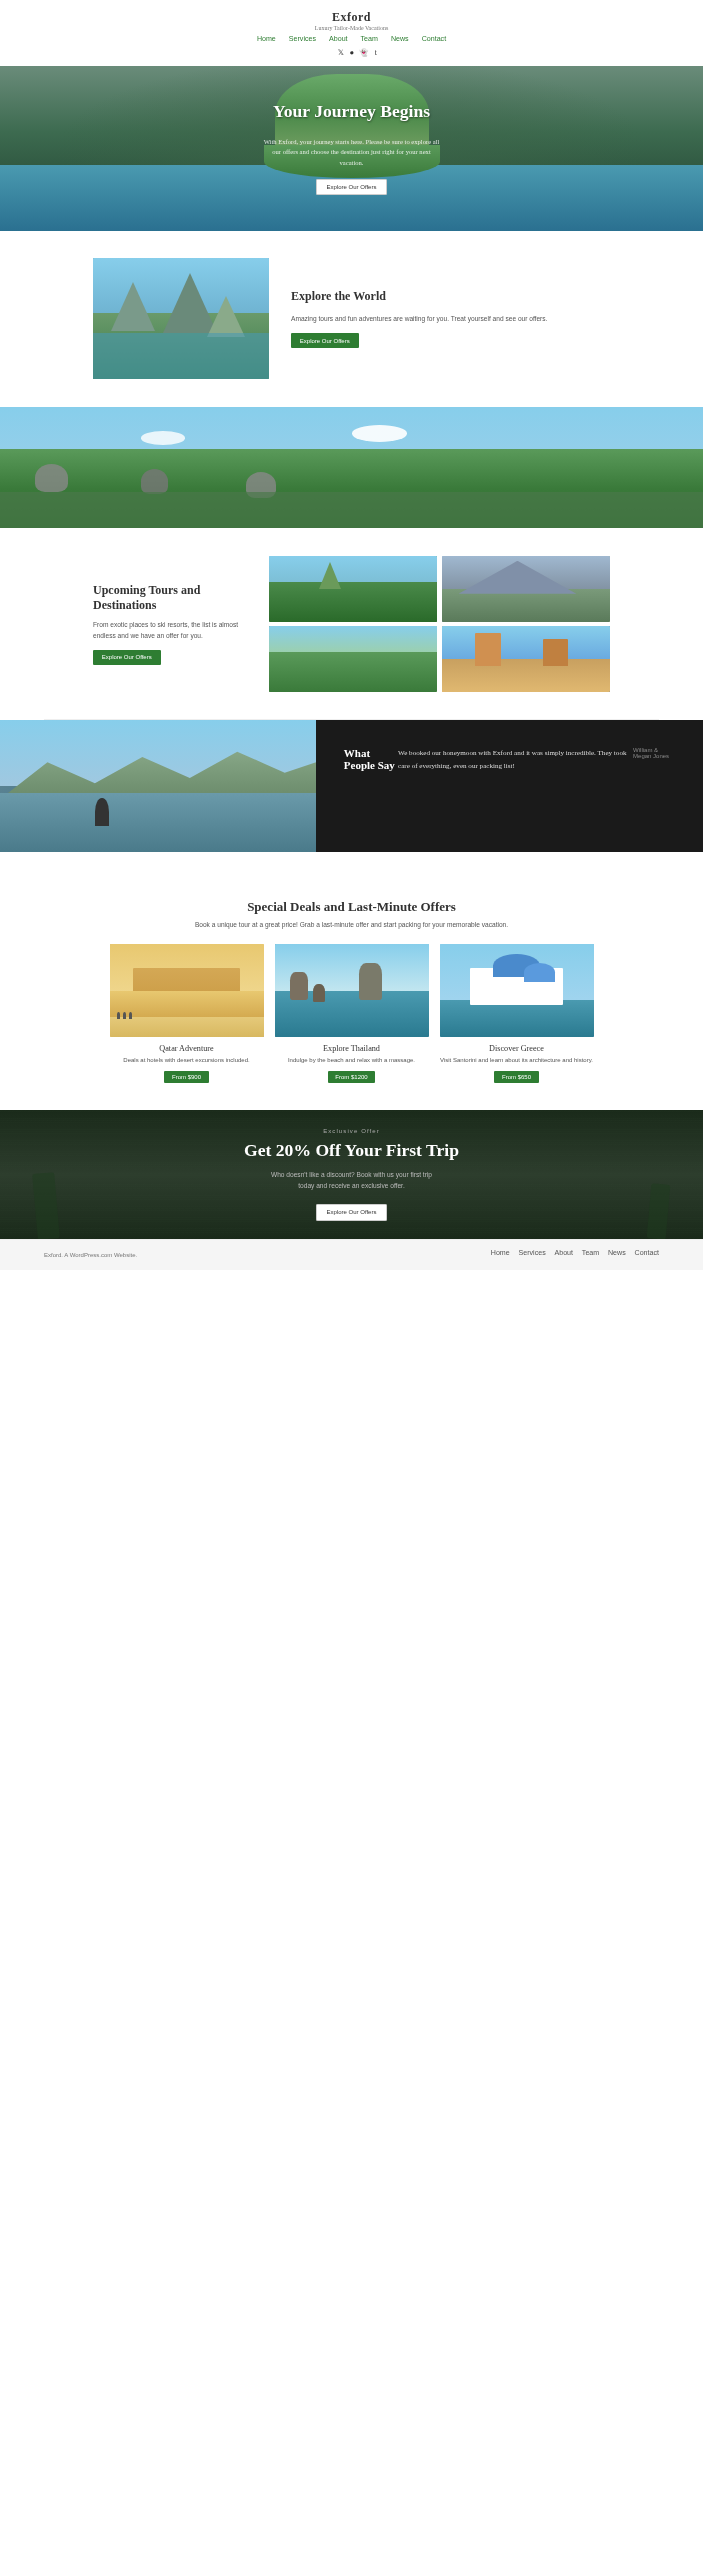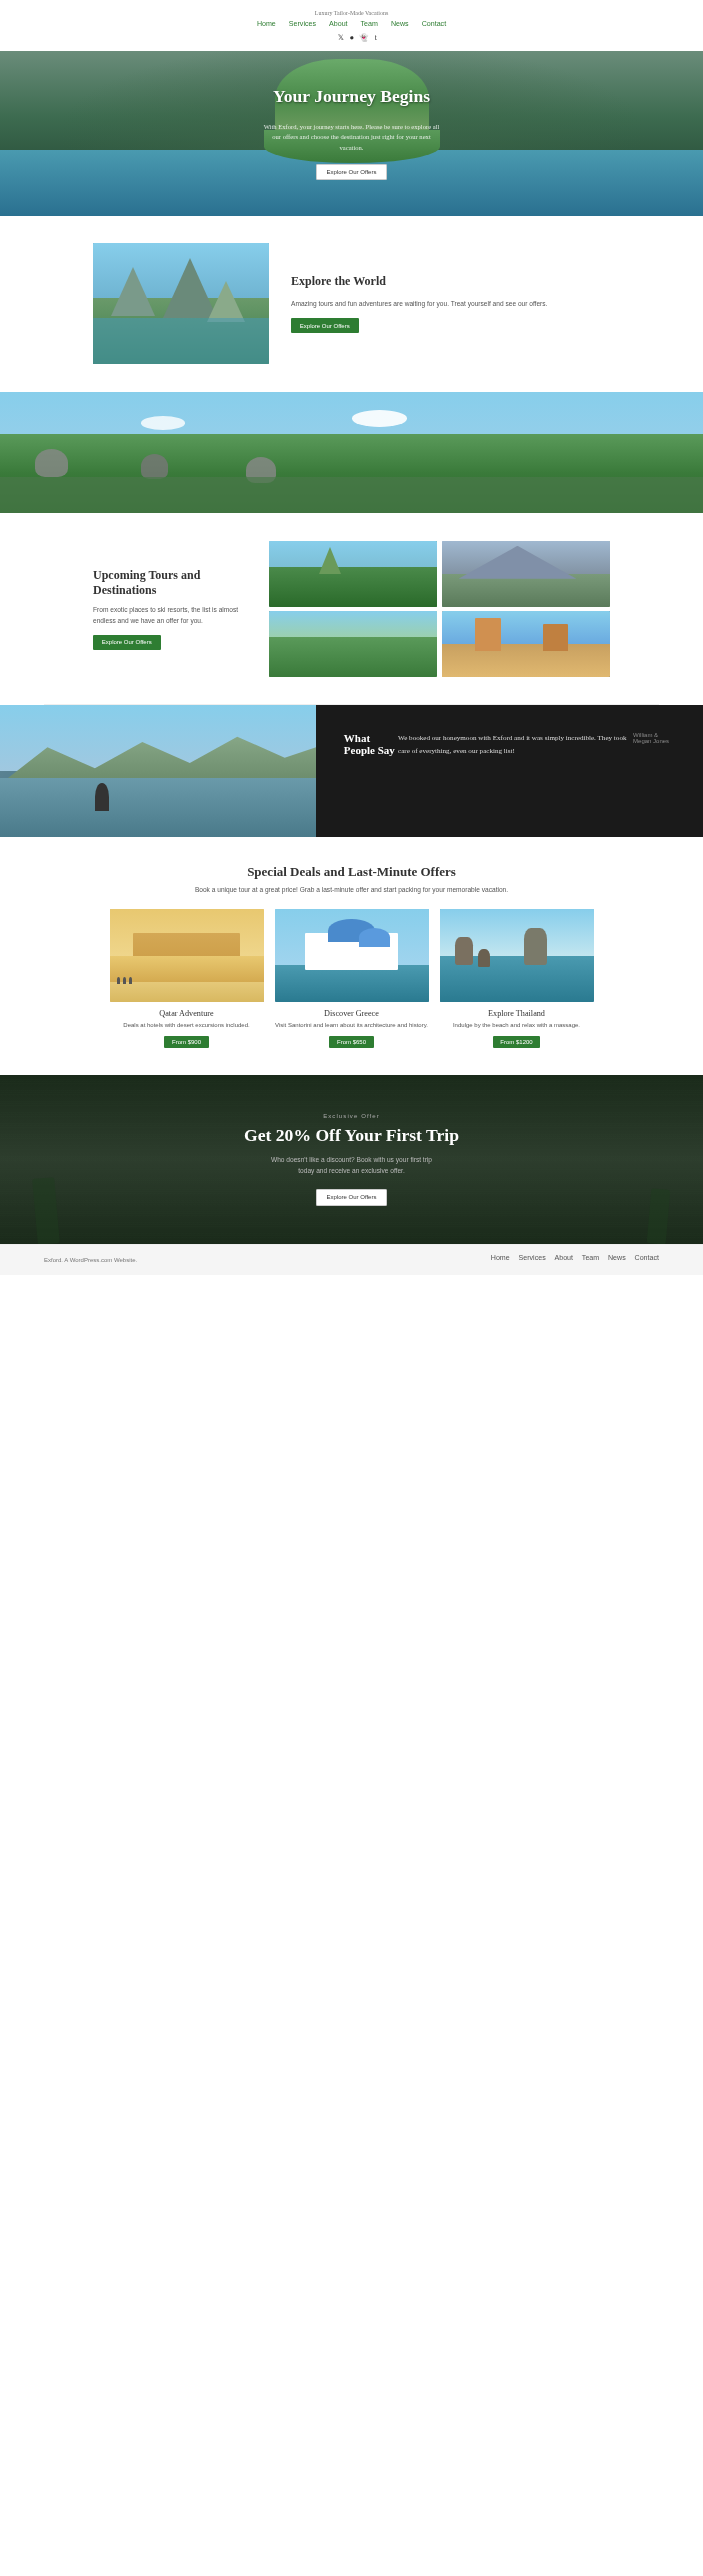--- a/index.html
+++ b/index.html
@@ -105,21 +105,21 @@
       position: relative; overflow: hidden;
     }
     .testimonial-content {
       flex: 1; padding: 27.5px 27.5px; color: #fff; display: flex; justify-content: center;
     }
     .testimonial-content h3 { font-size: 11px; margin-bottom: 8.8px; color: #fff; }
     .testimonial-quote { font-size: 7.1px; line-height: 1.7; color: #ddd; margin-bottom: 6.6px; }
     .testimonial-author { font-size: 6px; color: #888; font-family: Arial, sans-serif; }
 
     
-    .section-deals { padding: 27.5px 44px; text-align: center; }
+    .section-deals { padding: 27.5px 44px; text-align: center; margin-top: 20px; }
     .section-deals h2 { font-size: 13px; margin-bottom: 5.5px; }
     .section-deals .subtitle { font-size: 6.6px; color: #555; margin-bottom: 16.5px; font-family: Arial, sans-serif; }
     .deals-grid { display: flex; gap: 11px; justify-content: center; }
     .deal-card { flex: 1; max-width: 154px; text-align: left; }
     .deal-img {
       width: 100%; height: 93px; border-radius: 1.1px; margin-bottom: 6.6px; overflow: hidden;
     }
     .deal-img-1 { background: linear-gradient(135deg, #c8a870 0%, #e0c080 30%, #f0d090 60%, #a09070 100%); position: relative; }
     .deal-img-2 { background: linear-gradient(135deg, #87ceeb 0%, #ffffff 30%, #6aaae0 60%, #4a8acc 100%); position: relative; }
     .deal-img-3 { background: linear-gradient(135deg, #4a9ab0 0%, #2a7a90 40%, #87ceeb 70%, #c8e8f0 100%); position: relative; }
@@ -127,21 +127,21 @@
     .deal-card p { font-size: 6px; color: #555; line-height: 1.6; margin-bottom: 5.5px; font-family: Arial, sans-serif; text-align: center; }
     .deal-price { display: flex; justify-content: center; }
     .price-tag {
       display: inline-block; padding: 2.7px 7.7px; background: #2e7d32; color: #fff;
       font-size: 6px; font-family: Arial, sans-serif; border-radius: 1.1px;
     }
 
     
     .section-exclusive {
       background: linear-gradient(180deg, #1a2a1a 0%, #2a3a2a 40%, #1a2a1a 100%);
-      text-align: center; padding: 38px 22px; position: relative; overflow: hidden;
+      text-align: center; padding: 18px 22px; position: relative; overflow: hidden;
     }
     .exclusive-content { position: relative; z-index: 2; }
     .exclusive-tag { font-size: 6px; color: #aaa; letter-spacing: 1.1px; font-family: Arial, sans-serif; margin-bottom: 5.5px; }
     .exclusive-title { font-size: 17.6px; font-weight: bold; color: #fff; margin-bottom: 7.7px; }
     .exclusive-subtitle { font-size: 6.6px; color: #bbb; max-width: 176px; margin: 0 auto 13px; line-height: 1.7; font-family: Arial, sans-serif; }
 
     
     footer {
       background: #f5f5f5; padding: 8.8px 44px;
       display: flex; justify-content: space-between; align-items: center;
@@ -180,20 +180,21 @@
     
     .lake { position: absolute; bottom: 0; left: 0; right: 0; height: 45%; background: linear-gradient(180deg, #6a9aaa 0%, #4a7a8a 100%); }
     .mountains-bg { position: absolute; bottom: 40%; left: 0; right: 0; height: 40%; background: linear-gradient(180deg, #8aaa8a 0%, #6a8a6a 100%); clip-path: polygon(0 100%, 15% 30%, 30% 70%, 45% 20%, 60% 60%, 75% 10%, 90% 50%, 100% 30%, 100% 100%); }
     .sky-bg-test { position: absolute; top: 0; left: 0; right: 0; height: 50%; background: linear-gradient(180deg, #87ceeb 0%, #a0c8e0 100%); }
   </style>
 </head>
 <body>
 
 <header>
   <div class="top-bar">
+    <div class="site-title">Exford</div>
     <div class="site-tagline">Luxury Tailor-Made Vacations</div>
     <nav>
       <a>Home</a>
       <a>Services</a>
       <a>About</a>
       <a>Team</a>
       <a>News</a>
       <a>Contact</a>
     </nav>
     <div class="social-icons">
@@ -328,50 +329,50 @@
         </div>
       </div>
       <h3>Qatar Adventure</h3>
       <p>Deals at hotels with desert excursions included.</p>
       <div class="deal-price">
         <span class="price-tag">From $900</span>
       </div>
     </div>
 
     <div class="deal-card">
+      <div class="deal-img deal-img-3">
+        <div class="thailand-scene">
+          <div class="thailand-sky-bg"></div>
+          <div class="thailand-sea"></div>
+          <div class="thailand-rock"></div>
+          <div style="position:absolute;bottom:40%;left:10%;width:12%;height:30%;background:#7a7060;border-radius:30% 30% 10% 10%;"></div>
+          <div style="position:absolute;bottom:38%;left:25%;width:8%;height:20%;background:#6a6050;border-radius:40% 40% 10% 10%;"></div>
+        </div>
+      </div>
+      <h3>Explore Thailand</h3>
+      <p>Indulge by the beach and relax with a massage.</p>
+      <div class="deal-price">
+        <span class="price-tag">From $1200</span>
+      </div>
+    </div>
+
+    <div class="deal-card">
       <div class="deal-img deal-img-2">
         <div class="greece-scene">
           <div class="greece-sky"></div>
           <div style="position:absolute;bottom:0;left:0;right:0;height:40%;background:linear-gradient(180deg,#4a9ab0 0%,#2a7a90 100%);"></div>
           <div style="position:absolute;bottom:35%;left:20%;width:60%;height:40%;background:#fff;border-radius:1.1px;"></div>
           <div style="position:absolute;bottom:65%;left:35%;width:30%;height:25%;background:#4a8acc;border-radius:50% 50% 0 0;"></div>
           <div style="position:absolute;bottom:60%;left:55%;width:20%;height:20%;background:#5a9add;border-radius:50% 50% 0 0;"></div>
         </div>
       </div>
       <h3>Discover Greece</h3>
       <p>Visit Santorini and learn about its architecture and history.</p>
       <div class="deal-price">
         <span class="price-tag">From $650</span>
-      </div>
-    </div>
-
-    <div class="deal-card">
-      <div class="deal-img deal-img-3">
-        <div class="thailand-scene">
-          <div class="thailand-sky-bg"></div>
-          <div class="thailand-sea"></div>
-          <div class="thailand-rock"></div>
-          <div style="position:absolute;bottom:40%;left:10%;width:12%;height:30%;background:#7a7060;border-radius:30% 30% 10% 10%;"></div>
-          <div style="position:absolute;bottom:38%;left:25%;width:8%;height:20%;background:#6a6050;border-radius:40% 40% 10% 10%;"></div>
-        </div>
-      </div>
-      <h3>Explore Thailand</h3>
-      <p>Indulge by the beach and relax with a massage.</p>
-      <div class="deal-price">
-        <span class="price-tag">From $1200</span>
       </div>
     </div>
 
   </div>
 </section>
 
 <section class="section-exclusive">
   <div style="position:absolute;inset:0;background:linear-gradient(180deg,#1a2a1a 0%,#2d3d2d 50%,#1a2a1a 100%);"></div>
   <div style="position:absolute;inset:0;opacity:0.4;background:repeating-linear-gradient(0deg,transparent,transparent 1.6px,rgba(50,80,50,0.15) 1.6px,rgba(50,80,50,0.15) 2.2px);"></div>
 

